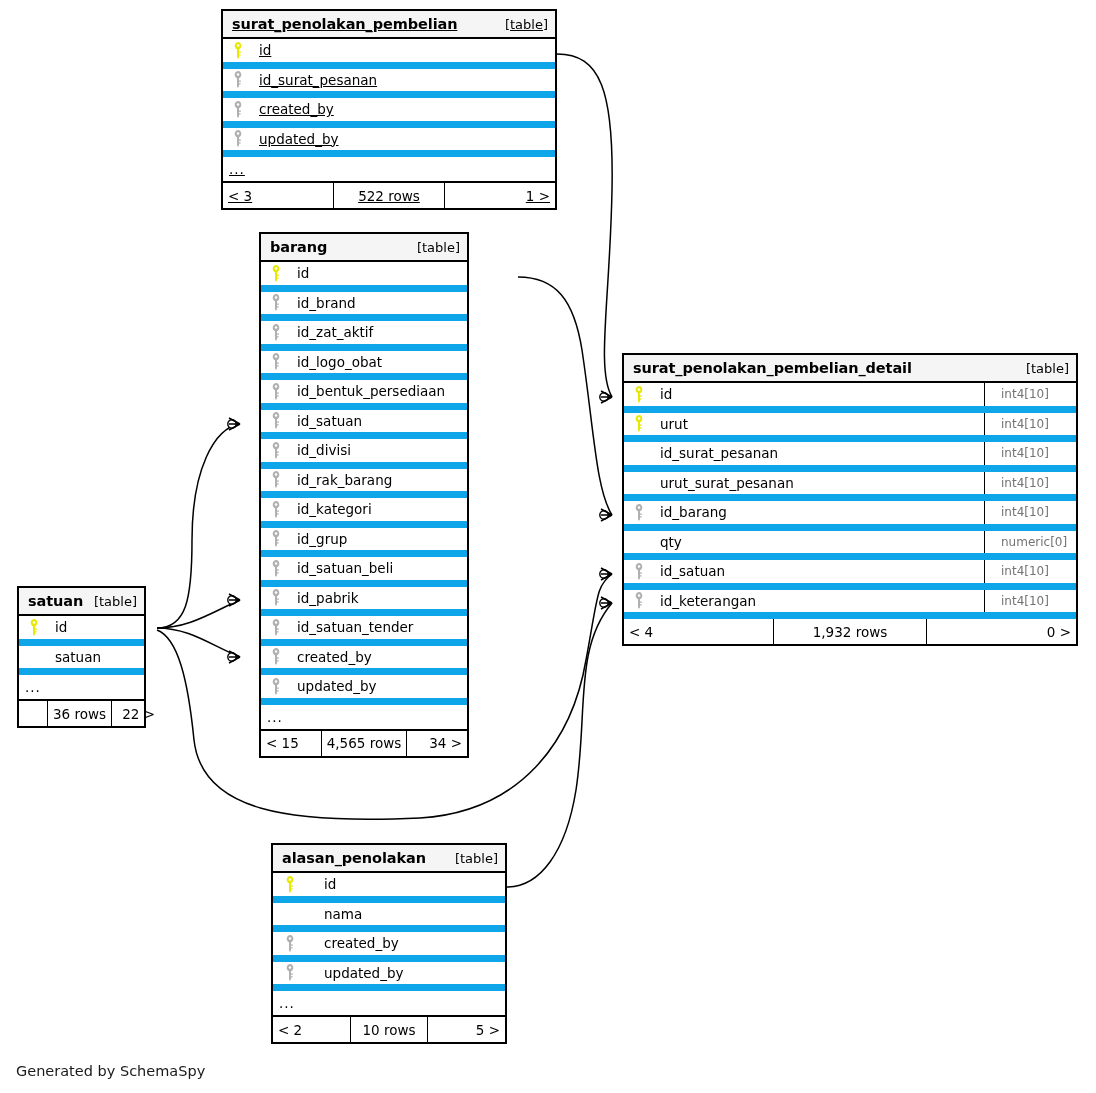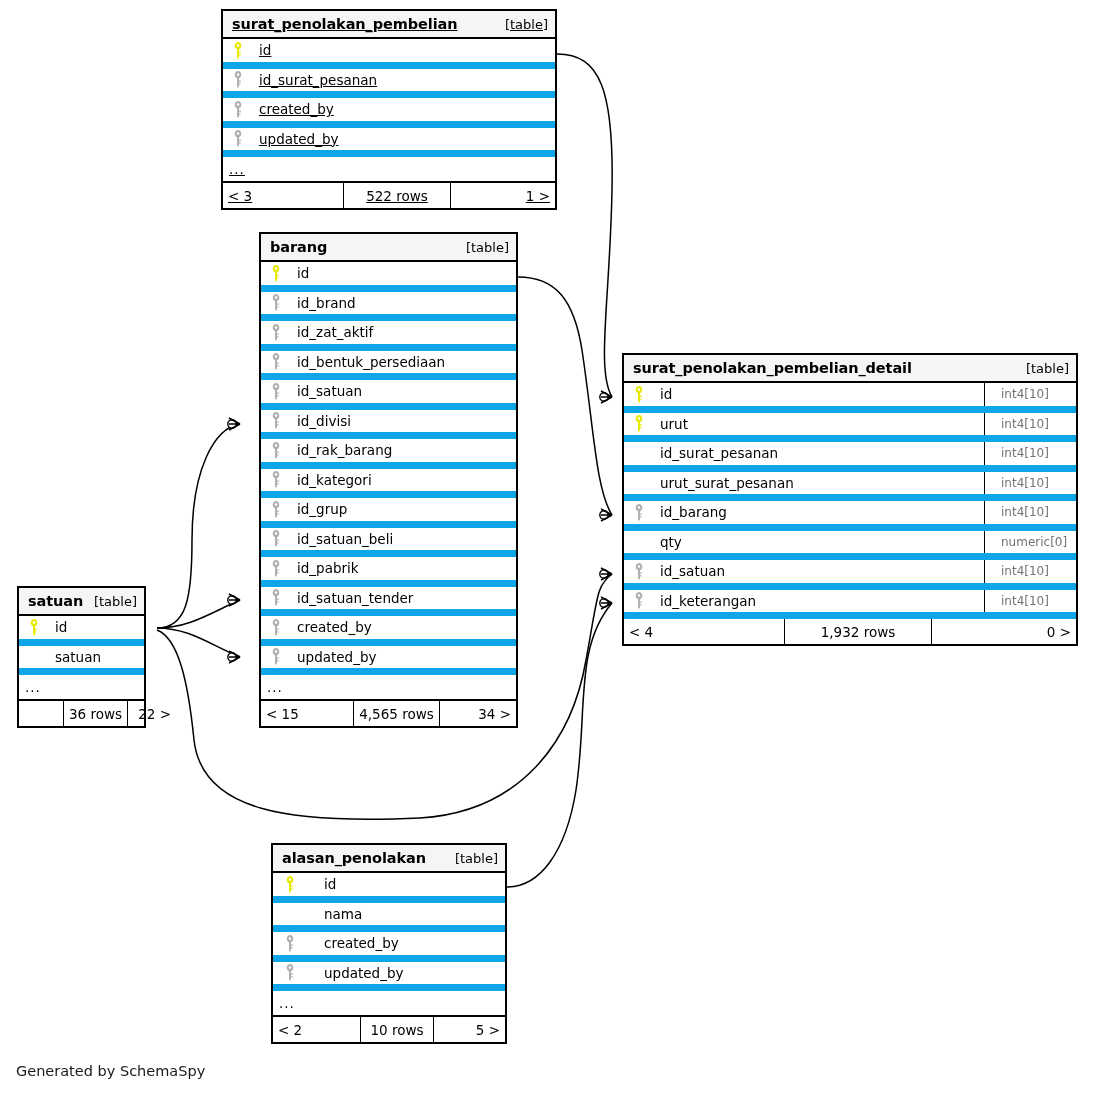--- a/index.html
+++ b/index.html
@@ -129,21 +129,20 @@
     white-space: nowrap;
     padding: 0 5px;
   }
   .foot-left {
     justify-content: flex-start;
   }
   .foot-mid {
     justify-content: center;
     border-left: 1px solid #000000;
     border-right: 1px solid #000000;
-    margin-left: 16px;
   }
   .foot-right {
     justify-content: flex-end;
   }
   .caption {
     position: absolute;
     font-size: 14.5px;
     color: #1a1a1a;
     white-space: nowrap;
     z-index: 12;
@@ -260,21 +259,21 @@
             <span class="col-label">updated_by</span>
           </div>
         </div>
         <div class="ellipsis-row">...</div>
         <div class="tbl-footer">
           <div class="foot-cell foot-left" style="flex: 1 1 33%;">&lt; 3</div>
           <div class="foot-cell foot-mid" style="flex: 1 1 34%;">522 rows</div>
           <div class="foot-cell foot-right" style="flex: 1 1 33%;">1 &gt;</div>
         </div>
       </div>
-      <div class="table-box" style="left: 259px; top: 232px; width: 259px;">
+      <div class="table-box" style="left: 259px; top: 232px; width: 210px;">
         <div class="tbl-header">
           <span class="tbl-name">barang</span>
           <span class="tbl-kind">[table]</span>
         </div>
         <div class="col-row">
           <div class="col-main">
             <span class="keycell">
               <svg class="key-ico" viewBox="0 0 9 17">
                 <path d="M4.5 0 C2.3 0 0.7 1.6 0.7 3.7 C0.7 5.3 1.6 6.6 3 7.2 L3 15.2 L4 17 L5 15.2 L5 13.6 L6.6 13.6 L6.6 12.3 L5 12.3 L5 10.8 L6.9 10.8 L6.9 9.5 L5 9.5 L5 7.2 C6.4 6.6 7.3 5.3 7.3 3.7 C7.3 1.6 5.7 0 4.5 0 Z" fill="#e8e800"></path>
                 <circle cx="4.0" cy="3.6" r="1.25" fill="#ffffff"></circle>
@@ -296,20 +295,31 @@
         </div>
         <div class="col-row">
           <div class="col-main">
             <span class="keycell">
               <svg class="key-ico" viewBox="0 0 9 17">
                 <path d="M4.5 0 C2.3 0 0.7 1.6 0.7 3.7 C0.7 5.3 1.6 6.6 3 7.2 L3 15.2 L4 17 L5 15.2 L5 13.6 L6.6 13.6 L6.6 12.3 L5 12.3 L5 10.8 L6.9 10.8 L6.9 9.5 L5 9.5 L5 7.2 C6.4 6.6 7.3 5.3 7.3 3.7 C7.3 1.6 5.7 0 4.5 0 Z" fill="#b0b0b0"></path>
                 <circle cx="4.0" cy="3.6" r="1.25" fill="#ffffff"></circle>
               </svg>
             </span>
             <span class="col-label">id_zat_aktif</span>
+          </div>
+        </div>
+        <div class="col-row">
+          <div class="col-main">
+            <span class="keycell">
+              <svg class="key-ico" viewBox="0 0 9 17">
+                <path d="M4.5 0 C2.3 0 0.7 1.6 0.7 3.7 C0.7 5.3 1.6 6.6 3 7.2 L3 15.2 L4 17 L5 15.2 L5 13.6 L6.6 13.6 L6.6 12.3 L5 12.3 L5 10.8 L6.9 10.8 L6.9 9.5 L5 9.5 L5 7.2 C6.4 6.6 7.3 5.3 7.3 3.7 C7.3 1.6 5.7 0 4.5 0 Z" fill="#b0b0b0"></path>
+                <circle cx="4.0" cy="3.6" r="1.25" fill="#ffffff"></circle>
+              </svg>
+            </span>
+            <span class="col-label">id_logo_obat</span>
           </div>
         </div>
         <div class="col-row">
           <div class="col-main">
             <span class="keycell">
               <svg class="key-ico" viewBox="0 0 9 17">
                 <path d="M4.5 0 C2.3 0 0.7 1.6 0.7 3.7 C0.7 5.3 1.6 6.6 3 7.2 L3 15.2 L4 17 L5 15.2 L5 13.6 L6.6 13.6 L6.6 12.3 L5 12.3 L5 10.8 L6.9 10.8 L6.9 9.5 L5 9.5 L5 7.2 C6.4 6.6 7.3 5.3 7.3 3.7 C7.3 1.6 5.7 0 4.5 0 Z" fill="#b0b0b0"></path>
                 <circle cx="4.0" cy="3.6" r="1.25" fill="#ffffff"></circle>
               </svg>
             </span>

